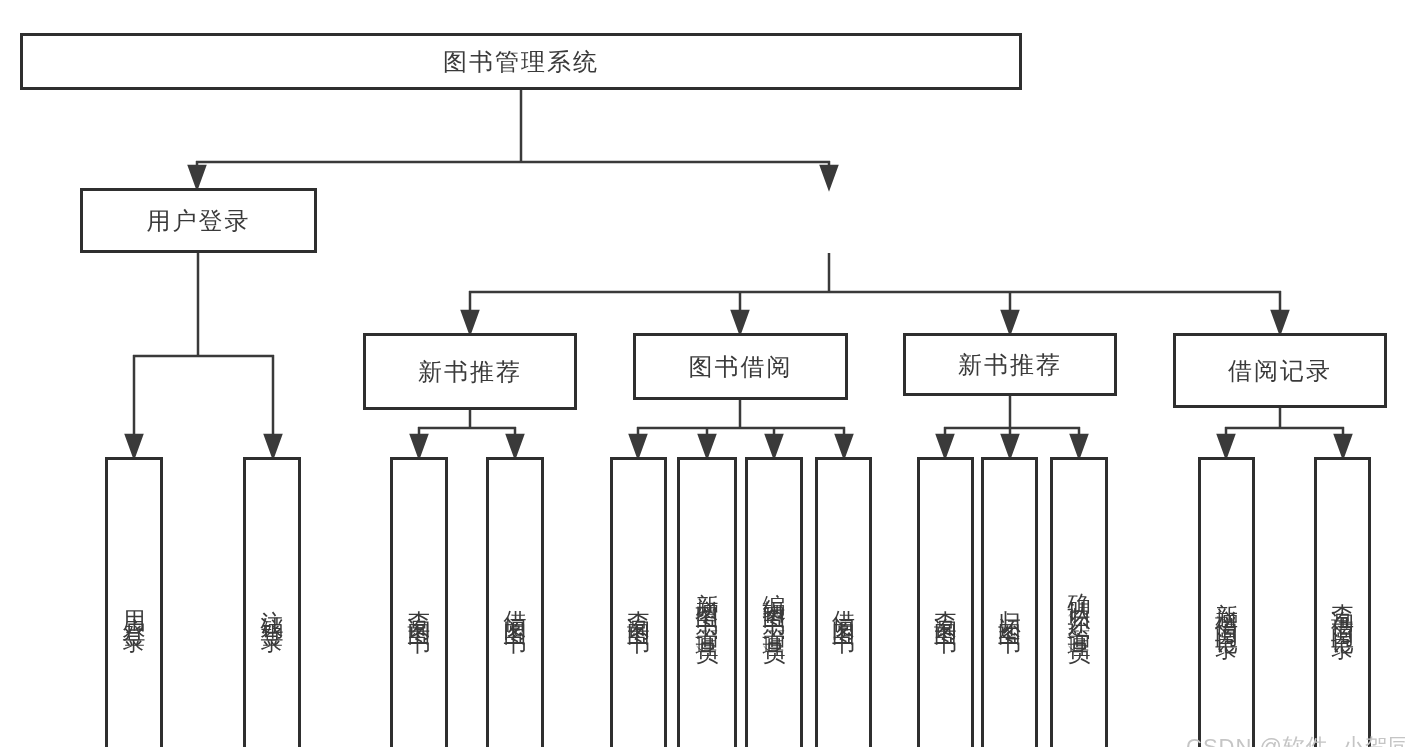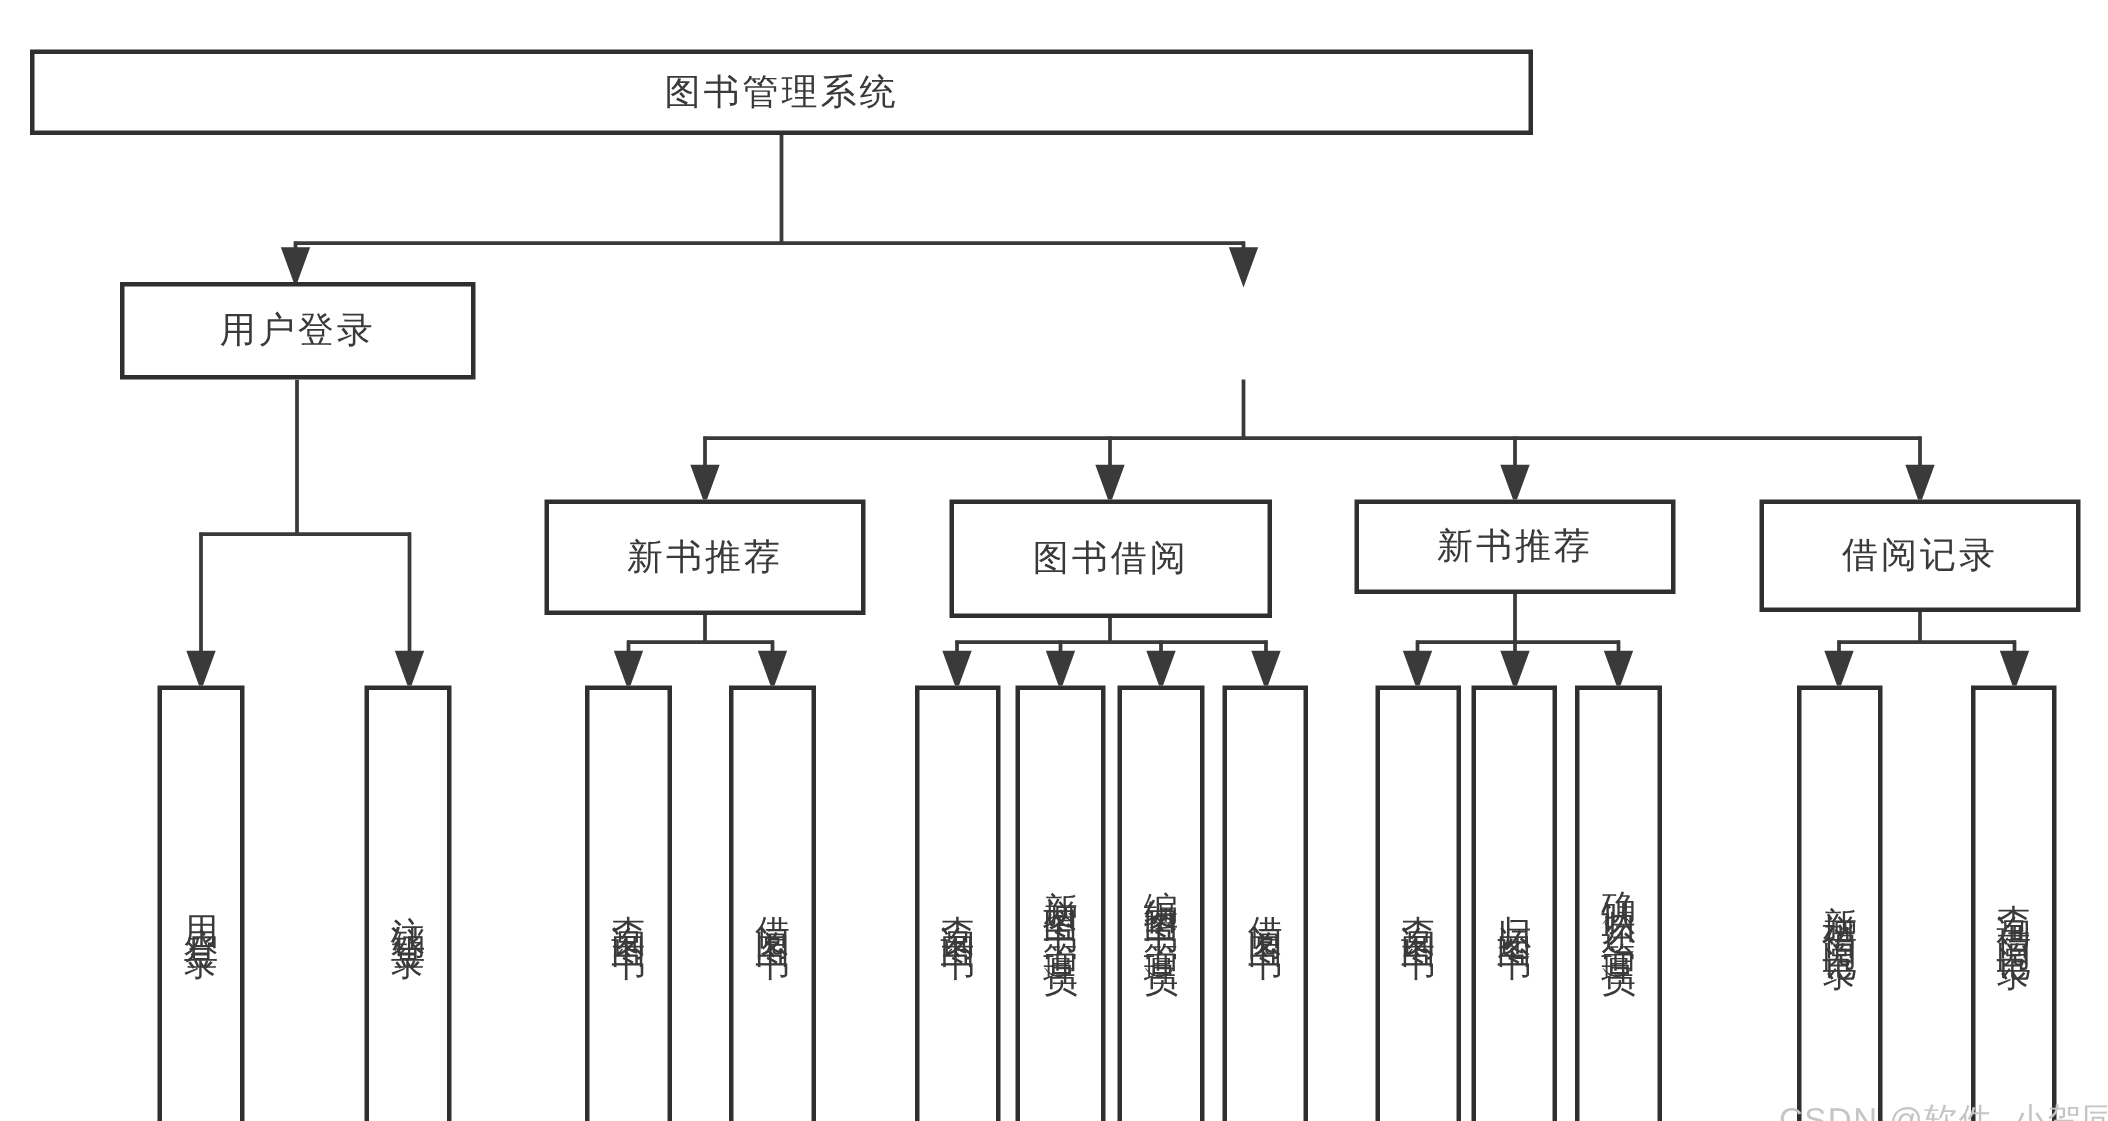--- a/index.html
+++ b/index.html
@@ -118,21 +118,21 @@
     <span>图书管理系统</span>
   </div>
 
   <div class="node hnode" style="left:80px;top:168px;width:237px;height:65px">
     <span>用户登录</span>
   </div>
 
   <div class="node hnode" style="left:363px;top:313px;width:214px;height:77px">
     <span>新书推荐</span>
   </div>
-  <div class="node hnode" style="left:633px;top:313px;width:215px;height:79px">
+  <div class="node hnode" style="left:633px;top:313px;width:215px;height:67px">
     <span>图书借阅</span>
   </div>
   <div class="node hnode" style="left:903px;top:313px;width:214px;height:63px">
     <span>新书推荐</span>
   </div>
   <div class="node hnode" style="left:1173px;top:313px;width:214px;height:75px">
     <span>借阅记录</span>
   </div>
 
   <div class="node vnode" style="left:105px;top:437px;width:58px;height:298px">

